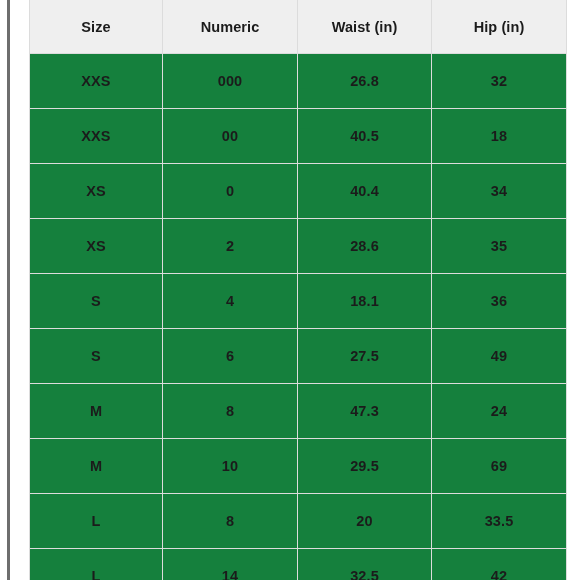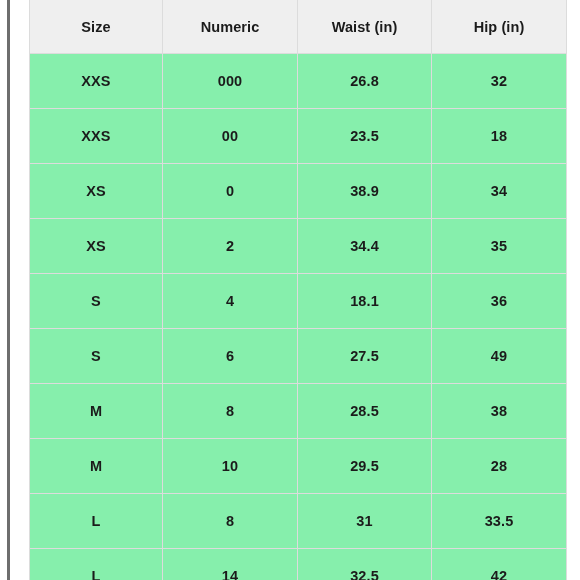--- a/index.html
+++ b/index.html
@@ -67,21 +67,21 @@
   table.size-chart thead th {
     background: #efefef;
     height: 53px;
     font-size: 14.5px;
     font-weight: bold;
     letter-spacing: 0.1px;
     border-top: none;
   }
 
   table.size-chart tbody td {
-    background: #86efac;
+    background: #15803d;
     height: 54px;
     font-size: 14.5px;
     font-weight: bold;
     letter-spacing: 0.1px;
   }
 </style>
 </head>
 <body>
 
 <div id="page">
@@ -107,63 +107,63 @@
       <tbody id="chart-body">
           <tr>
             <td>XXS</td>
             <td>000</td>
             <td>26.8</td>
             <td>32</td>
           </tr>
           <tr>
             <td>XXS</td>
             <td>00</td>
-            <td>23.5</td>
+            <td>40.5</td>
             <td>18</td>
           </tr>
           <tr>
             <td>XS</td>
             <td>0</td>
-            <td>38.9</td>
+            <td>40.4</td>
             <td>34</td>
           </tr>
           <tr>
             <td>XS</td>
             <td>2</td>
-            <td>34.4</td>
+            <td>28.6</td>
             <td>35</td>
           </tr>
           <tr>
             <td>S</td>
             <td>4</td>
             <td>18.1</td>
             <td>36</td>
           </tr>
           <tr>
             <td>S</td>
             <td>6</td>
             <td>27.5</td>
             <td>49</td>
           </tr>
           <tr>
             <td>M</td>
             <td>8</td>
-            <td>28.5</td>
-            <td>38</td>
+            <td>47.3</td>
+            <td>24</td>
           </tr>
           <tr>
             <td>M</td>
             <td>10</td>
             <td>29.5</td>
-            <td>28</td>
+            <td>69</td>
           </tr>
           <tr>
             <td>L</td>
             <td>8</td>
-            <td>31</td>
+            <td>20</td>
             <td>33.5</td>
           </tr>
           <tr>
             <td>L</td>
             <td>14</td>
             <td>32.5</td>
             <td>42</td>
           </tr>
         </tbody>
     </table>

